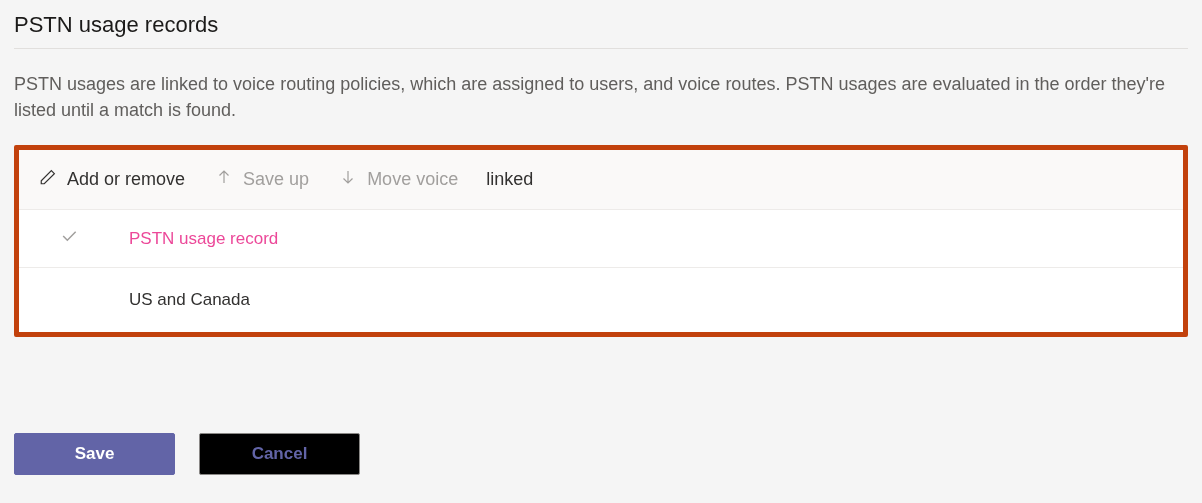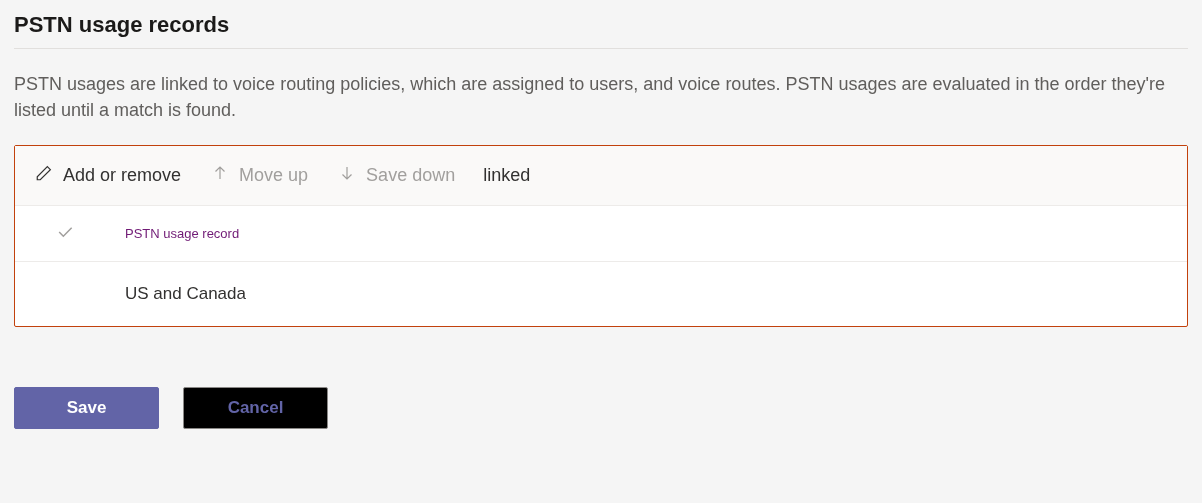--- a/index.html
+++ b/index.html
@@ -10,35 +10,35 @@
     body {
       font-family: "Segoe UI", -apple-system, BlinkMacSystemFont, sans-serif;
       background: #f5f5f5;
       width: 1202px;
       height: 503px;
       padding: 12px 14px;
       color: #323130;
     }
     .page-title {
       font-size: 22px;
-      font-weight: 700;
+      font-weight: 400;
       color: #1b1a19;
       padding-bottom: 10px;
       border-bottom: 1px solid #e1dfdd;
       margin-bottom: 22px;
     }
     .description {
       font-size: 18px;
       color: #605e5c;
       line-height: 1.45;
       margin-bottom: 22px;
     }
     .panel {
       background: #ffffff;
-      border: 1px solid #c2410c;
+      border: 5px solid #c2410c;
       border-radius: 2px;
     }
     .toolbar {
       display: flex;
       align-items: center;
       gap: 26px;
       padding: 14px 18px;
       background: #faf9f8;
       border-bottom: 1px solid #edebe9;
       font-size: 18px;
@@ -65,22 +65,22 @@
     }
     .items-label {
       color: #323130;
       font-size: 18px;
     }
     .table-header {
       display: flex;
       align-items: center;
       padding: 16px 18px 16px 40px;
       border-bottom: 1px solid #edebe9;
-      font-size: 13px;
-      color: #701a75;
+      font-size: 17px;
+      color: #ec4899;
     }
     .check-col {
       width: 70px;
       display: flex;
       align-items: center;
       color: #a19f9d;
     }
     .check-col svg {
       width: 20px;
       height: 20px;
@@ -98,24 +98,25 @@
     .footer {
       display: flex;
       gap: 24px;
       margin-top: 60px;
     }
     .btn {
       font-family: inherit;
       font-size: 17px;
       font-weight: 600;
       padding: 10px 0;
-      width: 145px;
+      width: 161px;
       border-radius: 2px;
       cursor: pointer;
       text-align: center;
+      margin-top: 36px;
     }
     .btn-primary {
       background: #6264a7;
       border: 1px solid #6264a7;
       color: #ffffff;
     }
     .btn-secondary {
       background: #000000;
       border: 1px solid #8a8886;
       color: #6264a7;
@@ -139,30 +140,30 @@
       </span>
       <span>Add or remove</span>
     </button>
 
     <button class="toolbar-btn disabled">
       <span>
         <svg viewBox="0 0 24 24" fill="none" stroke="#a19f9d" stroke-width="1.6">
           <path d="M12 20V4M6 10l6-6 6 6"></path>
         </svg>
       </span>
-      <span>Move up</span>
+      <span>Save up</span>
     </button>
 
     <button class="toolbar-btn disabled">
       <span>
         <svg viewBox="0 0 24 24" fill="none" stroke="#a19f9d" stroke-width="1.6">
           <path d="M12 4v16M6 14l6 6 6-6"></path>
         </svg>
       </span>
-      <span>Save down</span>
+      <span>Move voice</span>
     </button>
 
     <span class="items-label">linked</span>
   </div>
 
   <div class="table-header">
     <div class="check-col">
       <span>
         <svg viewBox="0 0 24 24" fill="none" stroke="#a19f9d" stroke-width="1.8">
           <path d="M5 12l5 5L20 7"></path>

